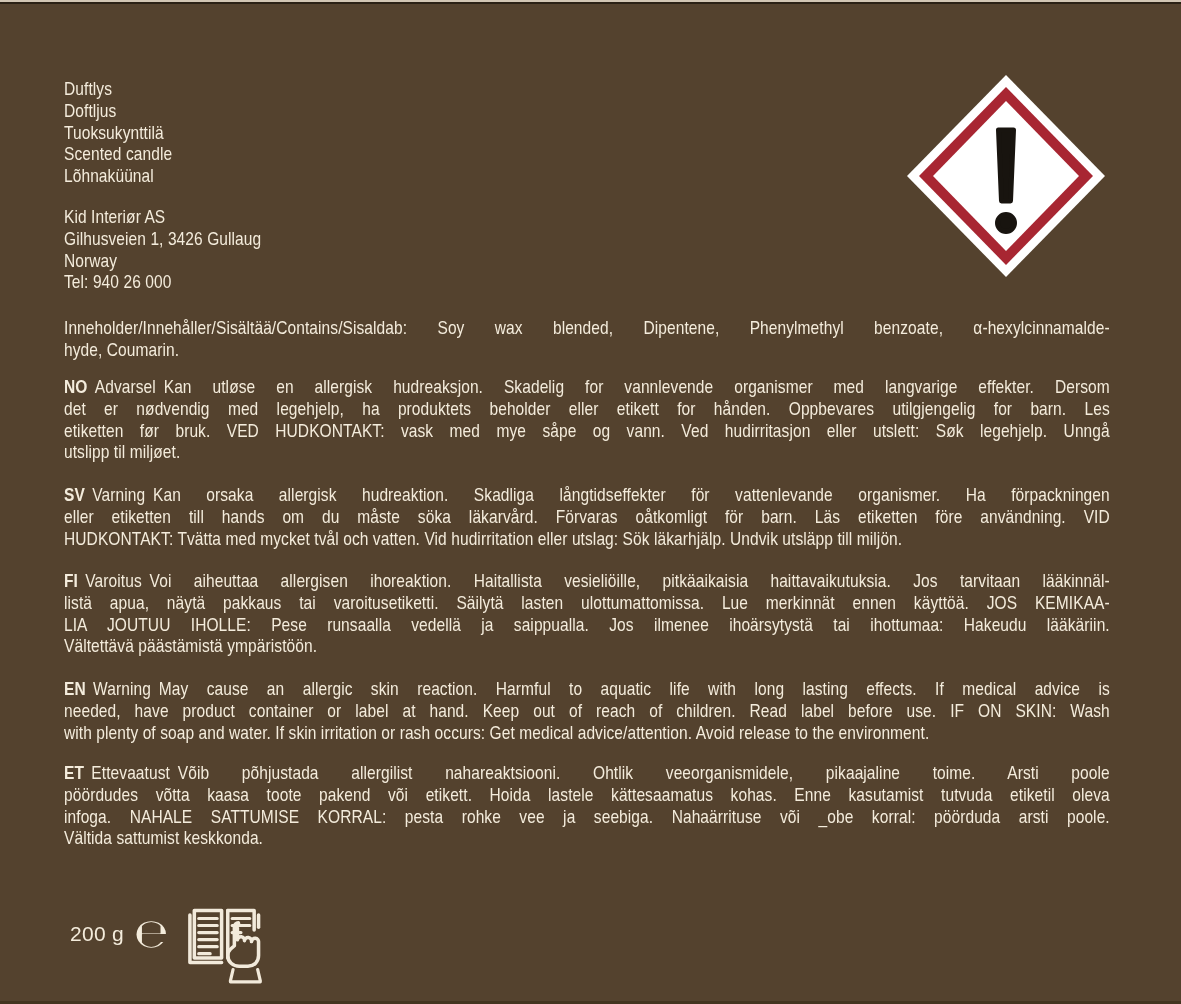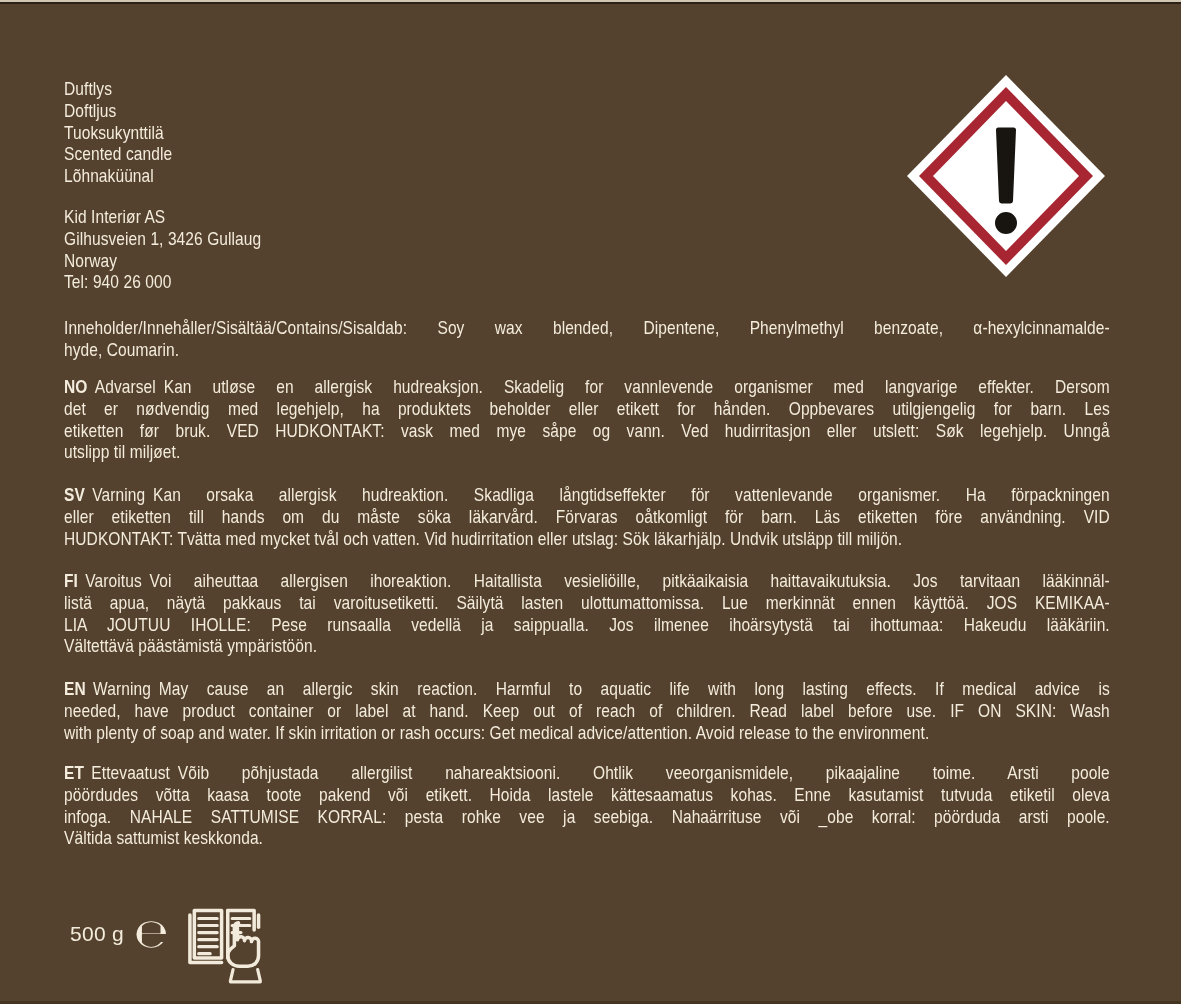--- a/index.html
+++ b/index.html
@@ -131,21 +131,21 @@
   <polygon points="100,1 199,102 100,203 1,102" fill="#FFFFFF"></polygon>
   <polygon points="100,13 187,102 100,191 13,102" fill="#A82632"></polygon>
   <polygon points="100,27 173,102 100,177 27,102" fill="#FFFFFF"></polygon>
   <g fill="#18140F" stroke="#18140F" stroke-width="5" stroke-linejoin="round">
     <path d="M92.5,56 L107.5,56 L104.5,127 L95.5,127 Z"></path>
     <circle cx="100" cy="149" r="8.5"></circle>
   </g>
 </svg>
 
 <div class="netweight">
-  <span class="weight">500 g</span>
+  <span class="weight">200 g</span>
   <span class="esign">℮</span>
 </div>
 
 <svg class="booklet" viewBox="0 0 96 100" aria-hidden="true" fill="none" stroke="#F2EADB" stroke-width="4" stroke-linecap="round" stroke-linejoin="round">
   <g>
     <path d="M12,12 h31 v54 h-31 z"></path>
     <path d="M7,17 v54 h36"></path>
     <path d="M50,12 h30 v22"></path>
     <path d="M50,12 v54"></path>
     <path d="M85,17 v14"></path>

